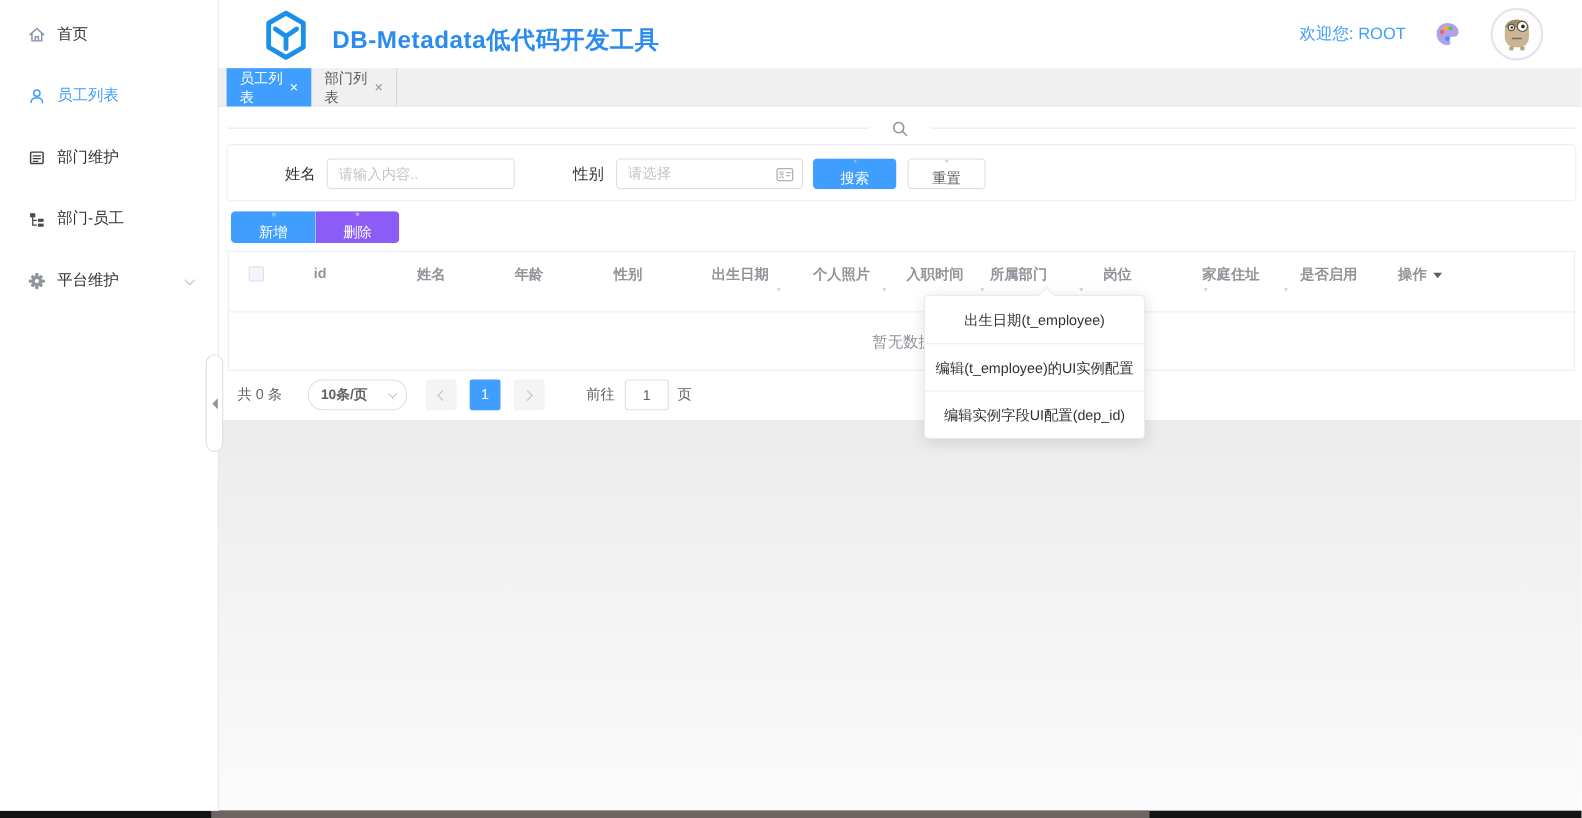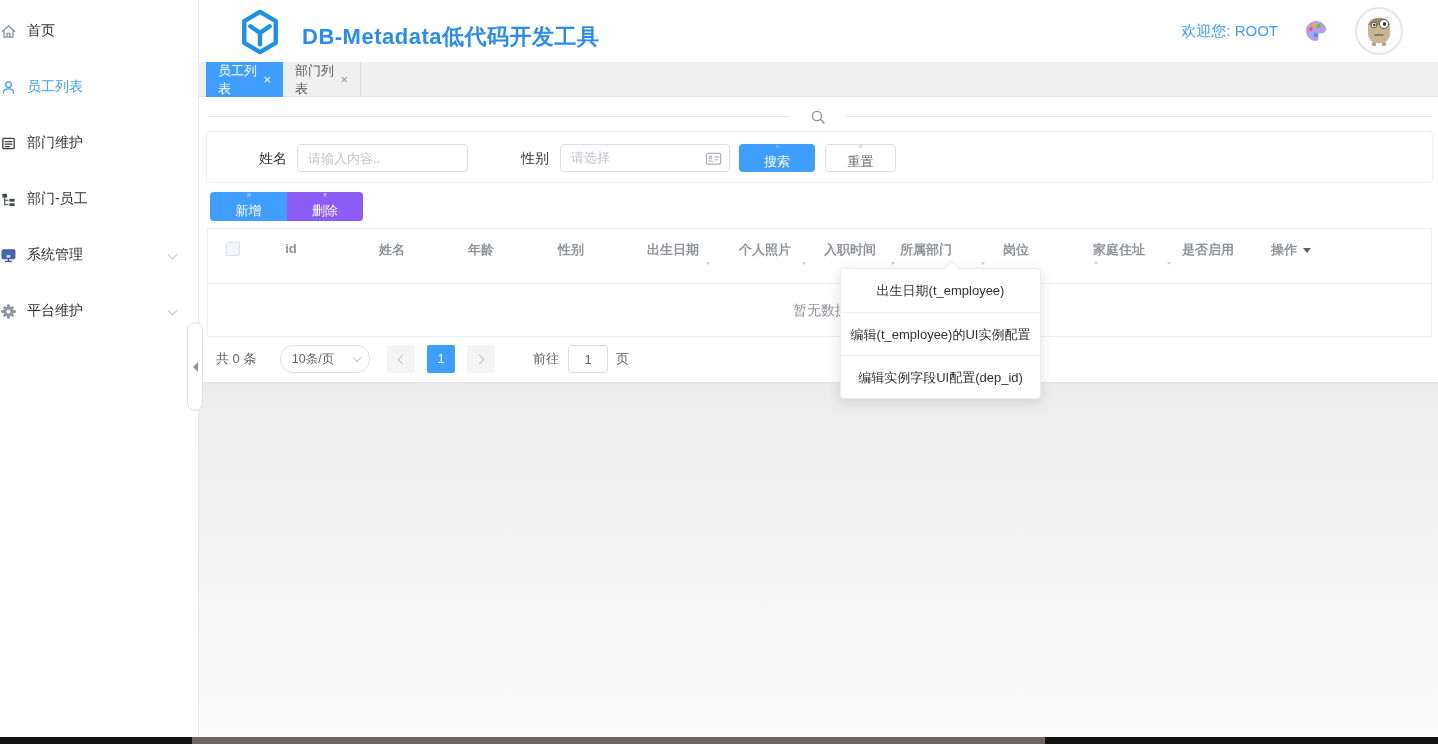--- a/index.html
+++ b/index.html
@@ -2,21 +2,21 @@
 <html><head>
 <meta charset="utf-8">
 <style>
   * { margin:0; padding:0; box-sizing:border-box; }
   body { font-family:"Liberation Sans","DejaVu Sans",sans-serif; background:#fff; }
   .screen { position:relative; width:1438px; height:744px; overflow:hidden; background:#fff; }
 
   
   .sidebar { position:absolute; left:0; top:0; width:199px; height:737px; background:#fff; border-right:1px solid #e4e7ed; z-index:3; }
   .side-nav { padding-top:3px; }
-  .side-item { position:relative; height:56px; display:flex; align-items:center; cursor:pointer; font-size:14px; color:#303133; }
+  .side-item { position:relative; height:56px; display:flex; align-items:center; padding-left:25px; cursor:pointer; font-size:14px; color:#303133; }
   .side-item .lab { margin-left:10px; }
   .side-item.active { color:#409EFF; }
   .side-item .chev { position:absolute; right:22px; top:24px; width:7px; height:7px; border-right:1.5px solid #c0c4cc; border-bottom:1.5px solid #c0c4cc; transform:rotate(45deg); }
   .collapse-handle { position:absolute; left:187px; top:322px; width:16px; height:89px; background:#fff; border:1px solid #dcdfe6; border-radius:9px; z-index:6; display:flex; align-items:center; justify-content:center; cursor:pointer; }
   .collapse-handle .tri { width:0; height:0; border-top:5px solid transparent; border-bottom:5px solid transparent; border-right:5px solid #8f959e; }
 
   
   .header { position:absolute; left:199px; top:0; width:1239px; height:62px; background:#fff; }
   .logo { position:absolute; left:40px; top:9px; }
   .app-title { position:absolute; left:103px; top:6px; height:62px; line-height:62px; font-size:22px; font-weight:bold; color:#2b8cef; letter-spacing:.5px; }
@@ -59,21 +59,21 @@
   .th { position:absolute; top:12px; transform:translateX(-50%); font-size:13px; font-weight:bold; color:#909399; white-space:nowrap; cursor:pointer; }
   .th-op { display:flex; align-items:center; gap:6px; }
   .caret-down { width:0; height:0; border:4px solid transparent; border-top:5px solid #5a6068; margin-top:4px; }
   .checkbox { position:absolute; left:18px; top:13px; width:14px; height:14px; border:1px solid #dcdfe6; border-radius:2px; background:#f2f6fc; cursor:pointer; }
   .smark { position:absolute; top:33px; width:0; height:0; border:2.5px solid transparent; border-top:3.5px solid #cdd0d6; }
   .empty-text { position:absolute; left:613px; top:82px; transform:translate(-50%,-50%); font-size:14px; color:#909399; }
 
   
   .pager { position:absolute; left:0; top:248px; width:100%; height:28px; font-size:13px; color:#606266; }
   .pg-total { position:absolute; left:17px; line-height:28px; }
-  .pg-size { position:absolute; left:81px; width:90px; height:28px; border:1px solid #dcdfe6; border-radius:13px; cursor:pointer; }
+  .pg-size { position:absolute; left:81px; width:90px; height:28px; border:1px solid #dcdfe6; border-radius:13px; cursor:pointer;font-weight:bold; }
   .pg-size .txt { position:absolute; left:0; right:24px; text-align:center; line-height:26px; font-size:12.5px; }
   .pg-size .chev { position:absolute; right:9px; top:9px; width:6px; height:6px; border-right:1.4px solid #c0c4cc; border-bottom:1.4px solid #c0c4cc; transform:rotate(45deg); }
   .pg-btn { position:absolute; width:28px; height:28px; background:#f4f4f5; border-radius:2px; cursor:pointer; display:flex; align-items:center; justify-content:center; }
   .pg-btn .a { width:7px; height:7px; border-right:1.6px solid #c0c4cc; border-bottom:1.6px solid #c0c4cc; }
   .pg-prev { left:188px; } .pg-prev .a { transform:rotate(135deg); margin-left:3px; }
   .pg-next { left:268px; } .pg-next .a { transform:rotate(-45deg); margin-right:3px; }
   .pg-cur { position:absolute; left:228px; width:28px; height:28px; background:#409EFF; color:#fff; border-radius:2px; text-align:center; line-height:28px; cursor:pointer; }
   .pg-goto { position:absolute; left:334px; line-height:28px; }
   .pg-input { position:absolute; left:369px; width:40px; height:28px; border:1px solid #dcdfe6; border-radius:3px; text-align:center; font-size:13px; color:#606266; outline:none; font-family:inherit; }
   .pg-unit { position:absolute; left:417px; line-height:28px; }
@@ -118,29 +118,20 @@
       </div>
       <div class="side-item">
         <svg width="17" height="17" viewBox="0 0 18 18">
             <rect x="2.5" y="3" width="5" height="4" fill="#454b52"></rect>
             <path d="M5 7v7.5h4" fill="none" stroke="#454b52" stroke-width="1.2"></path>
             <path d="M5 9.8h4" stroke="#454b52" stroke-width="1.2"></path>
             <rect x="10" y="8.3" width="5.5" height="3" fill="#454b52"></rect>
             <rect x="10" y="13" width="5.5" height="3" fill="#454b52"></rect>
           </svg>
         <span class="lab">部门-员工</span>
-      </div>
-      <div class="side-item">
-        <svg width="17" height="17" viewBox="0 0 18 18">
-            <rect x="2.2" y="3" width="13.6" height="9.5" rx="1" fill="#4a66b0" stroke="#3b4f8f" stroke-width="1"></rect>
-            <rect x="7" y="8.6" width="4" height="2.6" fill="#cfe0ff"></rect>
-            <path d="M9 12.5v2M5.8 15.2h6.4" stroke="#3b4f8f" stroke-width="1.3" stroke-linecap="round"></path>
-          </svg>
-        <span class="lab">系统管理</span>
-        <span class="chev"></span>
       </div>
       <div class="side-item">
         <svg width="17" height="17" viewBox="0 0 18 18">
             <g fill="#8f959e">
               <rect x="7.4" y="1.2" width="3.2" height="15.6" rx="1.2"></rect>
               <rect x="1.2" y="7.4" width="15.6" height="3.2" rx="1.2"></rect>
               <g transform="rotate(45 9 9)">
                 <rect x="7.4" y="1.8" width="3.2" height="14.4" rx="1.2"></rect>
                 <rect x="1.8" y="7.4" width="14.4" height="3.2" rx="1.2"></rect>
               </g>

